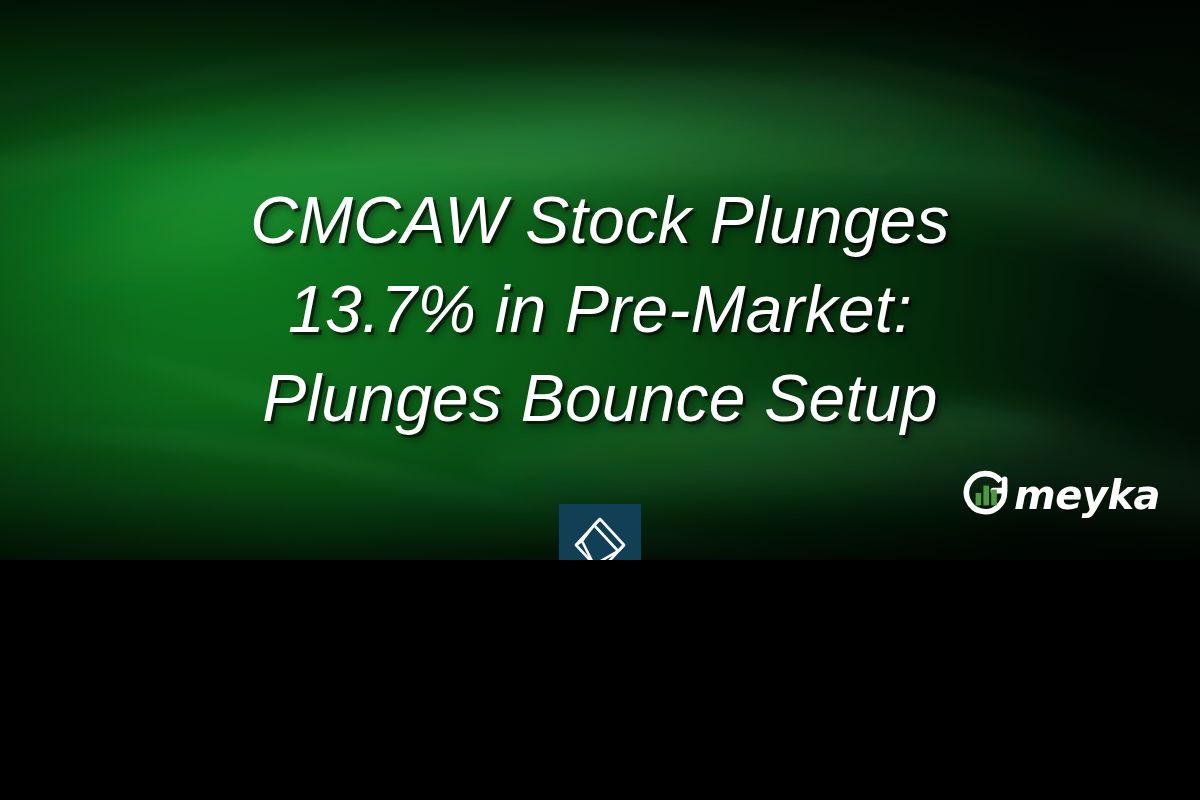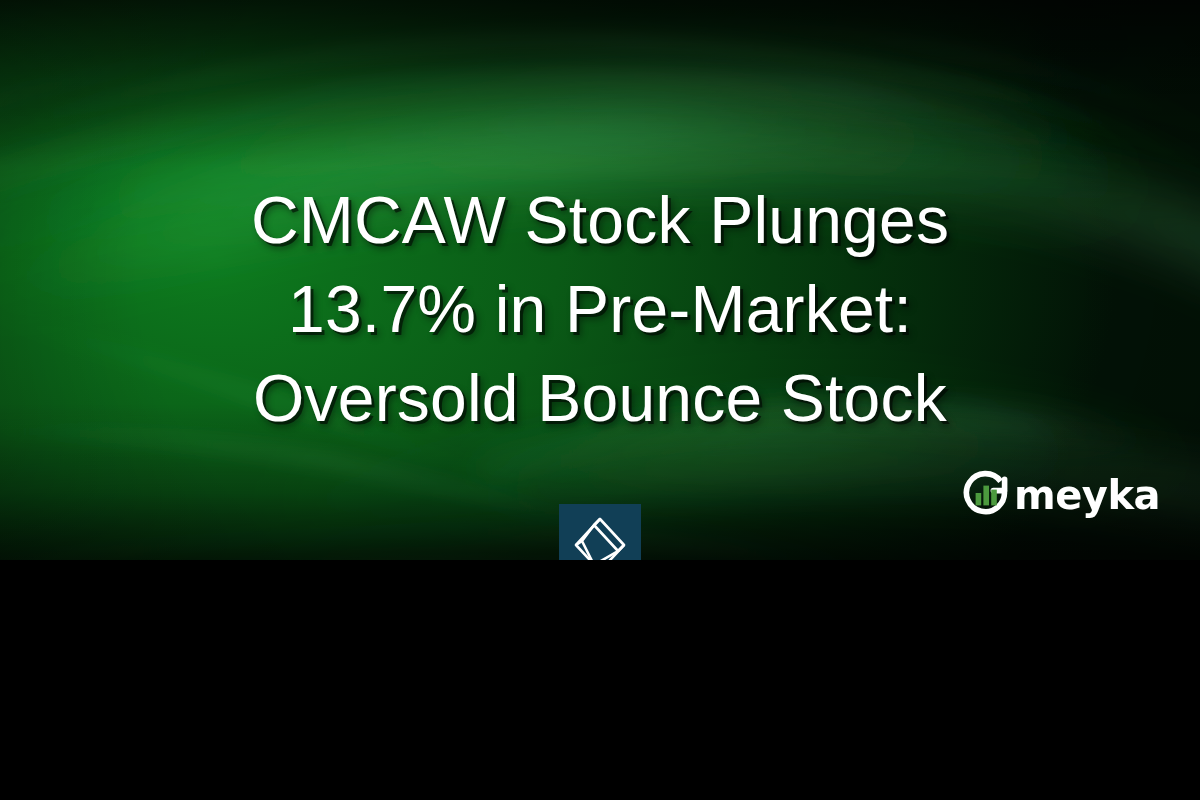--- a/index.html
+++ b/index.html
@@ -9,20 +9,21 @@
     overflow:hidden;
     background:#000;
     font-family:"Liberation Sans", sans-serif;
   }
 
   .canvas {
     position:relative;
     width:1200px; height:560px;
     overflow:hidden;
     background:#021004;
+    font-style:italic;
   }
 
   
   .bg-layer { position:absolute; inset:0; }
 
   .bg-base {
     background:
       radial-gradient(ellipse 900px 620px at 18% 46%, #0d7a1e 0%, #0a5a16 38%, #063d0f 62%, #021206 100%),
       radial-gradient(ellipse 760px 700px at 92% 52%, #0c7a1c 0%, #07500f 45%, #021206 100%),
       linear-gradient(160deg, #020d04 0%, #053a0c 30%, #076015 55%, #03250a 82%, #010a03 100%);
@@ -193,21 +194,21 @@
     <path d="M180,640 C460,560 760,560 1060,622" fill="none" stroke="url(#sg1)" stroke-width="74" filter="url(#ssoft)"></path>
   </svg>
 
   <div class="bg-layer bg-darken-top"></div>
   <div class="bg-layer bg-darken-bottom"></div>
   <div class="bg-layer bg-vignette"></div>
 
   <div class="headline">
     <span class="line">CMCAW Stock Plunges</span>
     <span class="line">13.7% in Pre-Market:</span>
-    <span class="line">Oversold Bounce Stock</span>
+    <span class="line">Plunges Bounce Setup</span>
   </div>
 
   <div class="badge">
     <svg width="62" height="62" viewBox="0 0 62 62">
       <g fill="none" stroke="#ffffff" stroke-width="2.6" stroke-linejoin="round">
 
         <path d="M31 5 L55 31 L31 57 L7 31 Z"></path>
 
         <path d="M25 11 L49 37 L25 51 L13 27 Z"></path>
 

